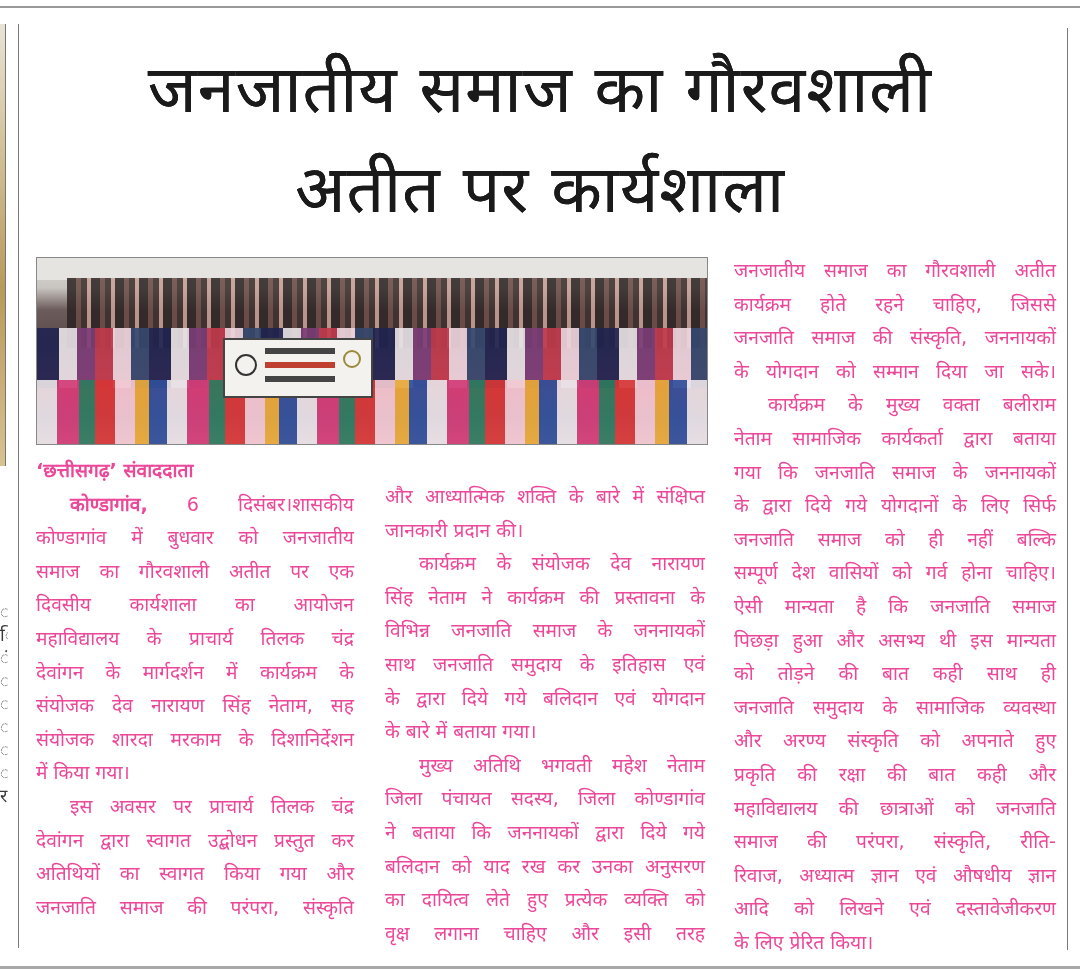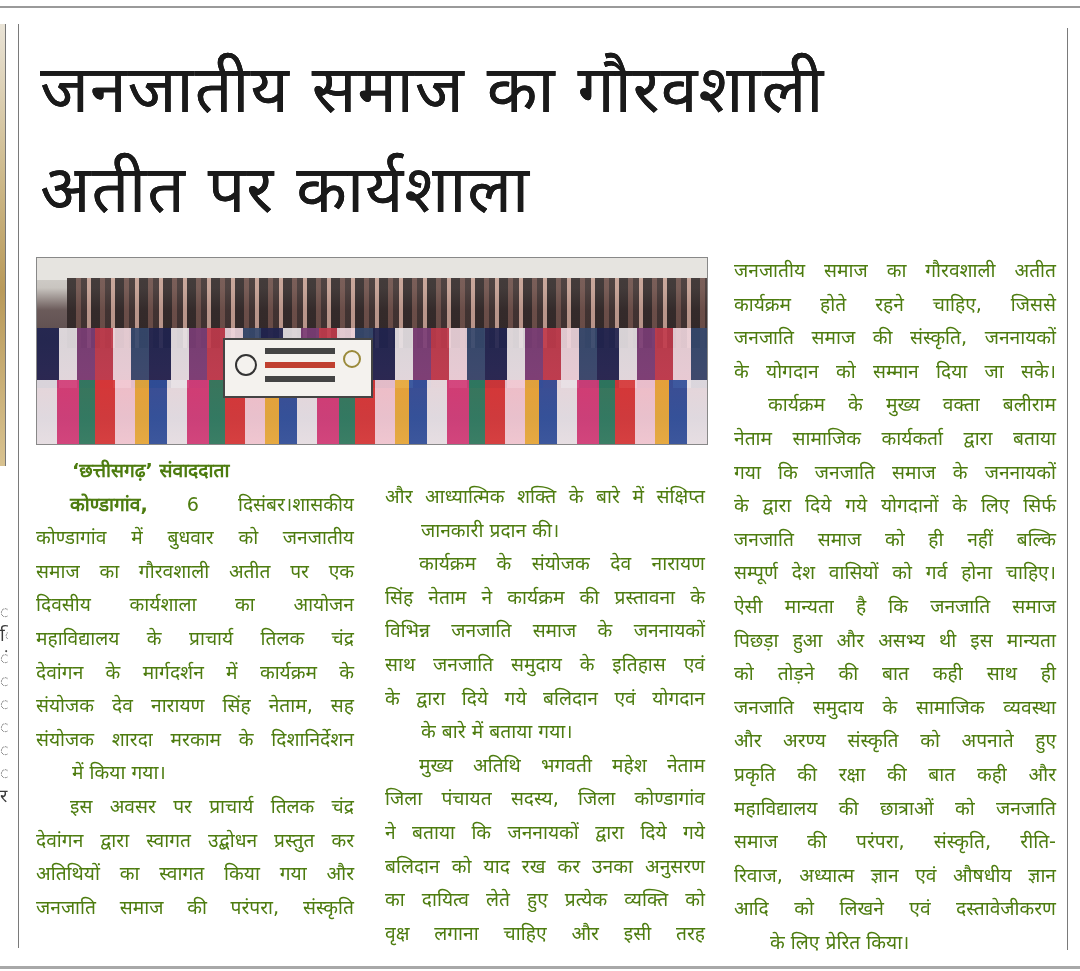--- a/index.html
+++ b/index.html
@@ -13,21 +13,21 @@
   .left-strip {
     position: absolute; left: 0; top: 24px; width: 6px; height: 442px;
     background: linear-gradient(180deg, #e9e3d6 0%, #cdb98a 35%, #b99a5a 60%, #d8c290 100%);
   }
   .left-strip-frame { position: absolute; left: 0; top: 24px; width: 6px; height: 442px; border-right: 1px solid #777; box-sizing: border-box; }
   .left-frag {
     position: absolute; left: 0; top: 600px; width: 8px;
     font-size: 18px; line-height: 23px; color: #3a3a3a; overflow: hidden; white-space: nowrap;
   }
   .headline {
-    position: absolute; left: 40px; top: 40px; width: 1000px; text-align: left;
+    position: absolute; left: 40px; top: 40px; width: 1000px; text-align: center;
     font-family: "DejaVu Sans", sans-serif; font-weight: normal; color: #1a1a1a;
     font-size: 66px; line-height: 100px; letter-spacing: 1px; margin: 0;
     text-shadow: 0 0 0.6px #000;
   }
   .photo {
     position: absolute; left: 36px; top: 257px; width: 672px; height: 188px;
     border: 1px solid #888; box-sizing: border-box; overflow: hidden;
     background: linear-gradient(180deg, #d9d6d2 0%, #c9c5c0 16%, #6b5b5a 28%, #5a4a4c 45%, #8a5566 60%, #b44a5a 72%, #7a6a8a 86%, #d8b0b8 100%);
   }
   .photo .ceiling { position: absolute; left: 0; top: 0; width: 100%; height: 22px; background: #e6e4e0; }
@@ -35,25 +35,25 @@
     background: repeating-linear-gradient(90deg, #2b2222 0 9px, #6a4b45 9px 14px, #3a2c2b 14px 20px, #c7a093 20px 24px); opacity: .85; }
   .photo .crowd-mid { position: absolute; left: 0; top: 70px; width: 100%; height: 60px;
     background: repeating-linear-gradient(90deg, #1f2350 0 22px, #e9e4e8 22px 40px, #7b3d77 40px 58px, #c23a4c 58px 76px, #f0d7df 76px 94px, #34486e 94px 112px); opacity: .9; }
   .photo .crowd-front { position: absolute; left: 0; top: 122px; width: 100%; height: 66px;
     background: repeating-linear-gradient(90deg, #e8e2e6 0 20px, #d23c77 20px 42px, #2d7a5e 42px 58px, #d63636 58px 78px, #f2c8d2 78px 98px, #e8a938 98px 112px, #2f4f9a 112px 130px); opacity: .92; }
   .photo .banner { position: absolute; left: 186px; top: 80px; width: 150px; height: 60px; background: #f4f2ee; border: 2px solid #444; box-sizing: border-box; }
   .photo .banner .logo { position: absolute; left: 10px; top: 14px; width: 22px; height: 22px; border-radius: 50%; border: 2px solid #333; box-sizing: border-box; }
   .photo .banner .logo2 { position: absolute; right: 10px; top: 10px; width: 18px; height: 18px; border-radius: 50%; border: 2px solid #9a8a3a; box-sizing: border-box; }
   .photo .banner .txt { position: absolute; left: 40px; top: 8px; width: 70px; height: 6px; background: #444; box-shadow: 0 14px 0 #c04030, 0 28px 0 #444; }
   .col {
-    position: absolute; font-size: 19.2px; line-height: 33.6px; color: #4d7c0f;
+    position: absolute; font-size: 19.2px; line-height: 33.6px; color: #ec4899;
     text-align: justify; text-align-last: justify; white-space: nowrap;
   }
   .col .line { display: block; height: 33.6px; overflow: visible; text-align-last: justify; }
-  .col .line.last { text-align-last: left; margin-left: 36px; }
+  .col .line.last { text-align-last: left; }
   .col .line.indent { padding-left: 34px; }
   .byline { font-weight: bold; text-align: center; text-align-last: center; }
   .dateline b { font-weight: bold; }
   #col1 { left: 36px; top: 454px; width: 318px; }
   #col2 { left: 385px; top: 480px; width: 320px; }
   #col3 { left: 734px; top: 254px; width: 322px; }
 </style>
 </head>
 <body>
 

